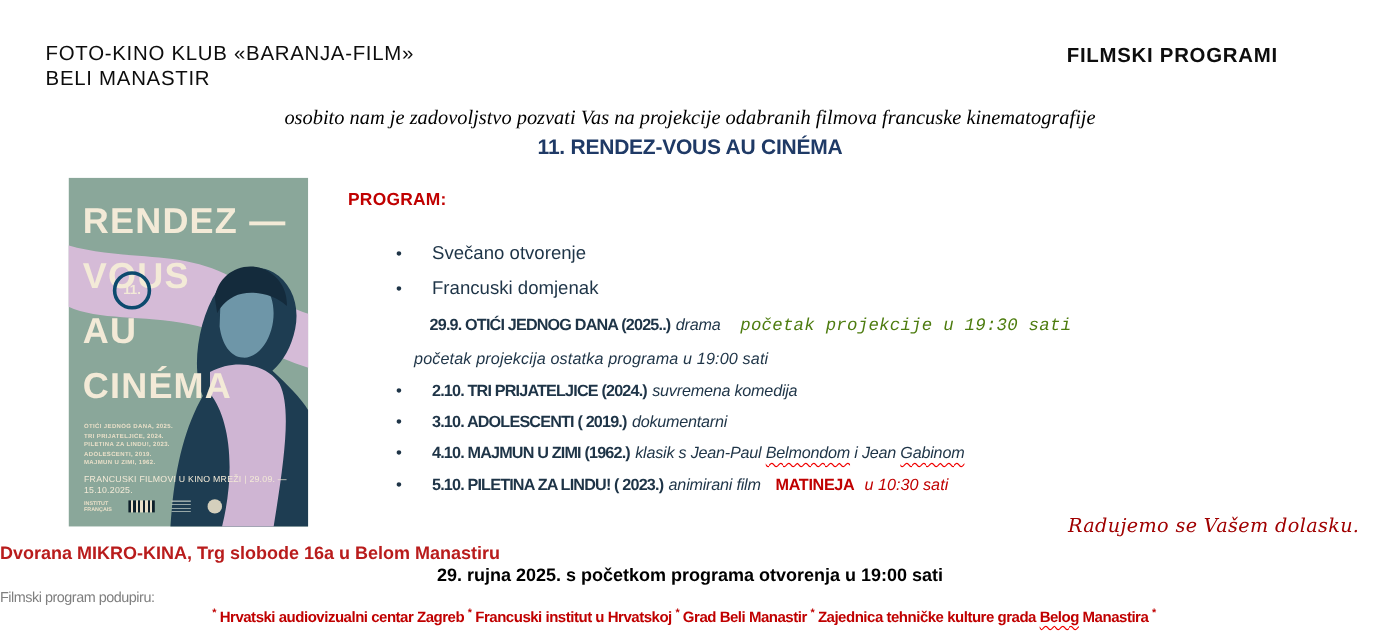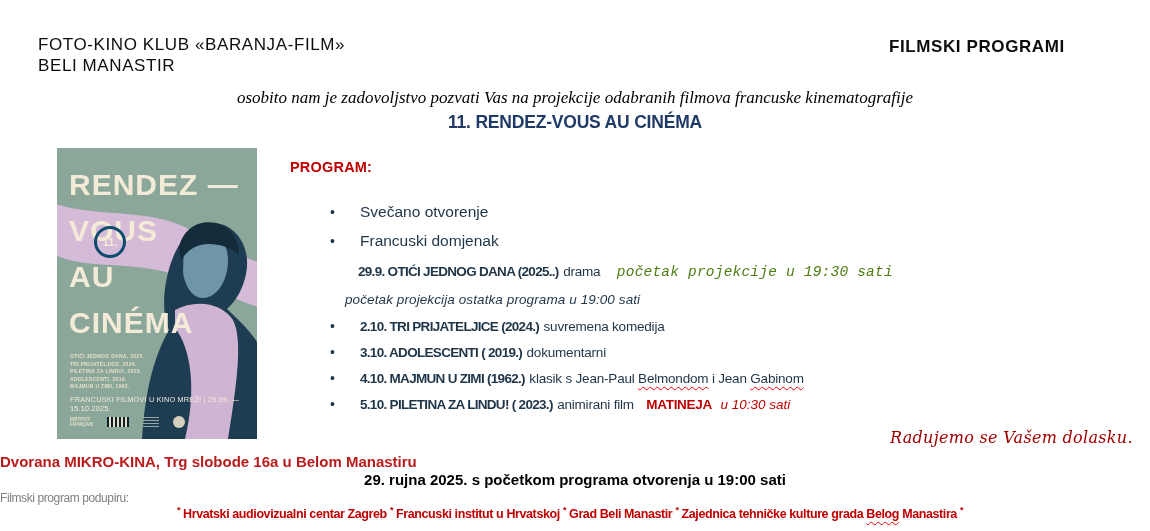--- a/index.html
+++ b/index.html
@@ -44,21 +44,21 @@
         opacity:.7;}
   .logo-circle{width:12px;height:12px;border-radius:50%;background:#e8dfc8;opacity:.9;}
 
   
   .program-heading{left:290px;top:159px;color:#c00000;font-weight:bold;
         font-size:14.5px;letter-spacing:0.2px;}
   .row{white-space:nowrap;}
   .dot{display:inline-block;width:30px;font-size:14px;color:#1e3447;}
   .big-item{font-size:15.5px;color:#1e3447;}
   .film-title{font-weight:bold;font-size:13.5px;letter-spacing:-0.7px;color:#1e3447;}
-  .genre{font-size:13.5px;color:#1e3447;letter-spacing:-0.2px;}
+  .genre{font-style:italic;font-size:13.5px;color:#1e3447;letter-spacing:-0.2px;}
   .red-note{font-family:Liberation Mono, monospace;font-style:italic;
         font-size:14.5px;color:#4d7c0f;margin-left:12px;letter-spacing:0.2px;margin-top:23px;}
   .rest-note{font-style:italic;font-size:13.5px;color:#1e3447;letter-spacing:0.1px;}
   .matinee{font-weight:bold;font-size:13.5px;color:#c00000;margin-left:8px;
         letter-spacing:-0.3px;}
   .red-time{font-style:italic;font-size:13.5px;color:#c00000;margin-left:4px;}
   .wavy{text-decoration:underline wavy #f00000;text-decoration-thickness:1px;
         text-underline-offset:3px;text-decoration-skip-ink:none;}
 
   

